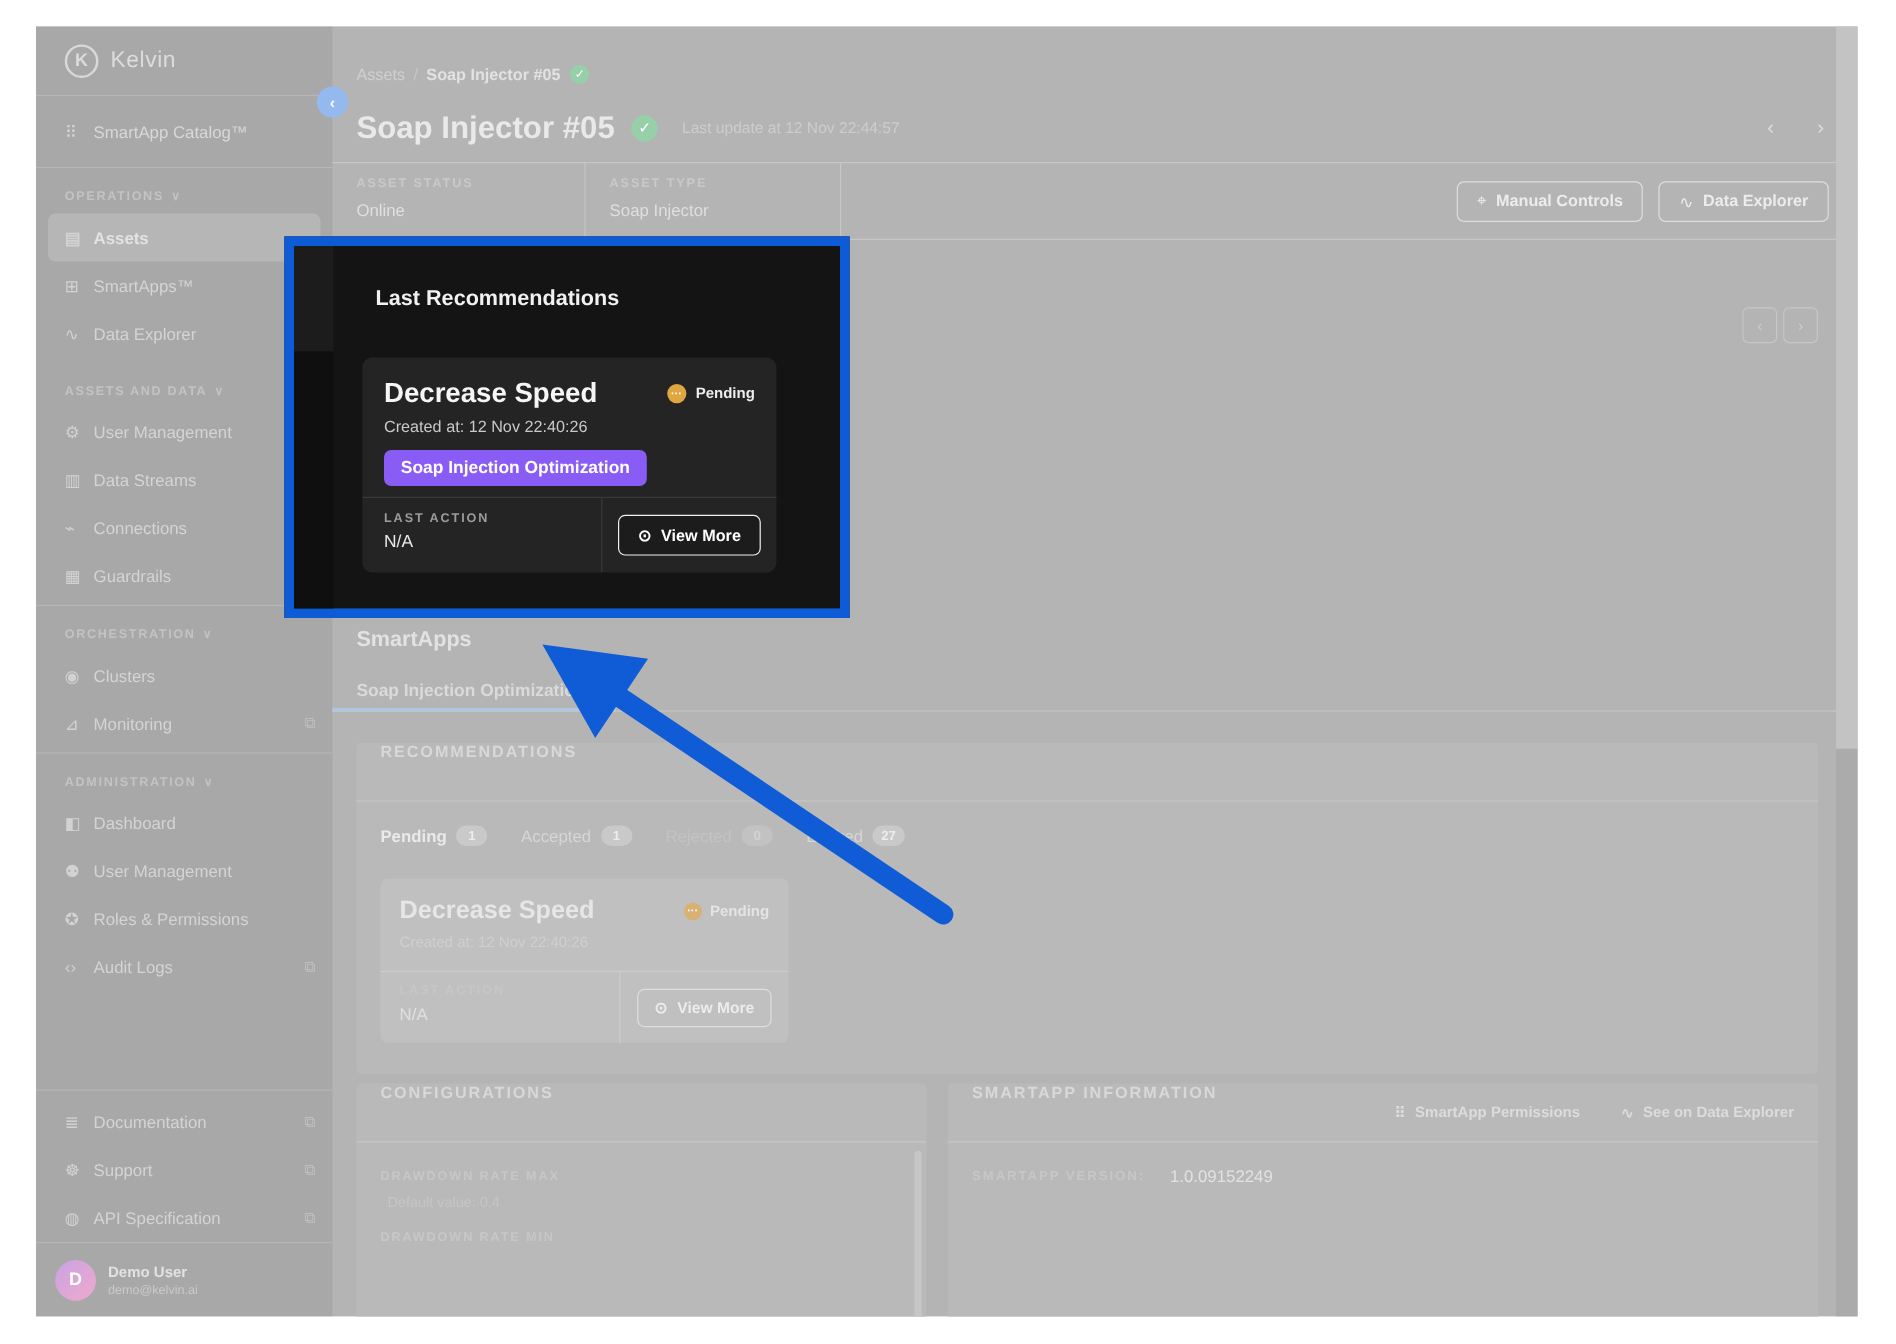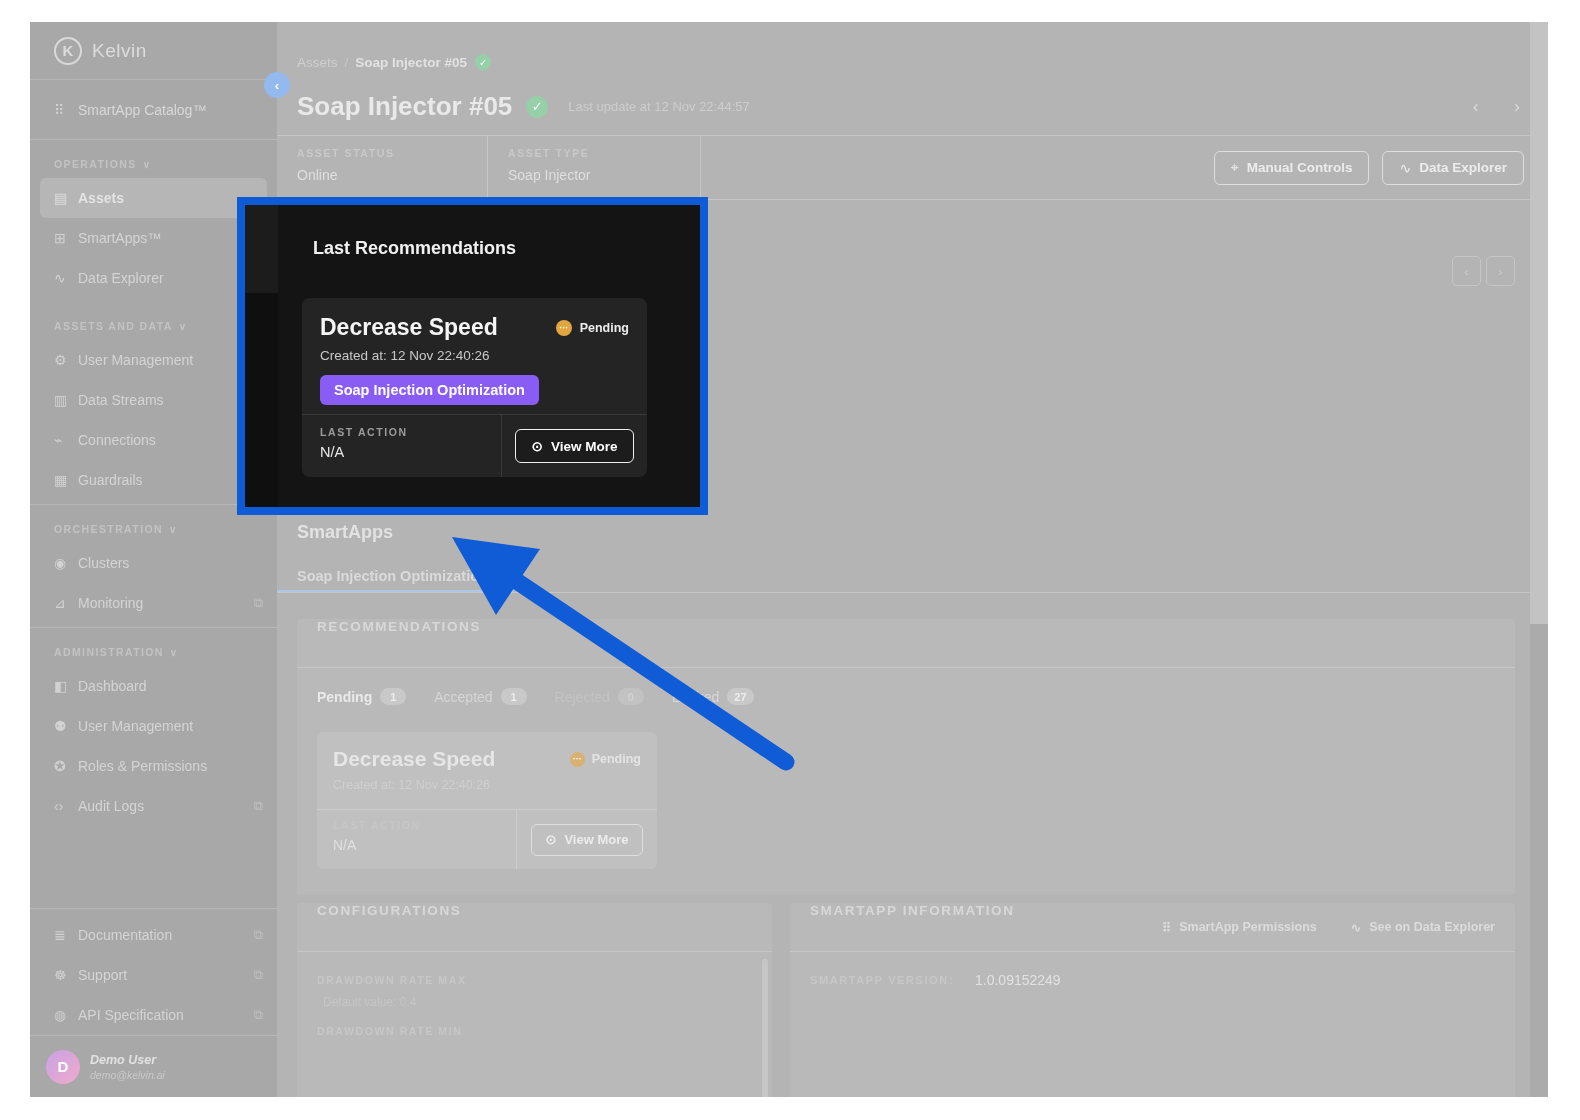--- a/index.html
+++ b/index.html
@@ -20,21 +20,21 @@
   .side-section.bordered { border-top:1px solid #b6b6b6; }
   .section-label { padding:6px 0 8px 24px; font-size:10.5px; font-weight:bold; letter-spacing:1.4px; color:#c3c3c3; }
   .section-label .chev { font-size:10px; margin-left:6px; color:#c3c3c3; }
   .side-item { height:40px; display:flex; align-items:center; padding:0 14px 0 24px; font-size:14px; color:#d4d4d4; position:relative; }
   .side-item.active { background:#b6b6b6; border-radius:6px; margin:0 10px; padding-left:14px; color:#e3e3e3; font-weight:bold; }
   .side-icon { width:24px; font-size:14px; color:#d2d2d2; display:inline-block; }
   .ext { margin-left:auto; color:#bfbfbf; font-size:13px; }
   .side-footer { border-top:1px solid #b6b6b6; padding-top:6px; }
   .user-row { border-top:1px solid #b6b6b6; height:62px; display:flex; align-items:center; padding-left:16px; }
   .avatar { width:34px; height:34px; border-radius:50%; background:linear-gradient(135deg,#c9a2e4,#efaacb); color:#fff; font-weight:bold; font-size:15px; display:flex; align-items:center; justify-content:center; }
-  .user-meta { margin-left:10px;font-style:italic; }
+  .user-meta { margin-left:10px; }
   .user-name { font-size:12.5px; font-weight:bold; color:#e2e2e2; }
   .user-email { font-size:10.5px; color:#c9c9c9; margin-top:2px; }
 
   
   .collapse-btn { position:absolute; left:234px; top:50px; width:26px; height:26px; border-radius:50%; background:#93b9ef; color:#fff; display:flex; align-items:center; justify-content:center; font-size:13px; font-weight:bold; z-index:5; }
 
   
   .main { flex:1; position:relative; color:#dadada; }
   .crumb-row { height:56px; display:flex; align-items:flex-end; padding:0 0 8px 20px; font-size:13.5px; color:#cfcfcf; }
   .crumb-strong { font-weight:bold; color:#e2e2e2; }

